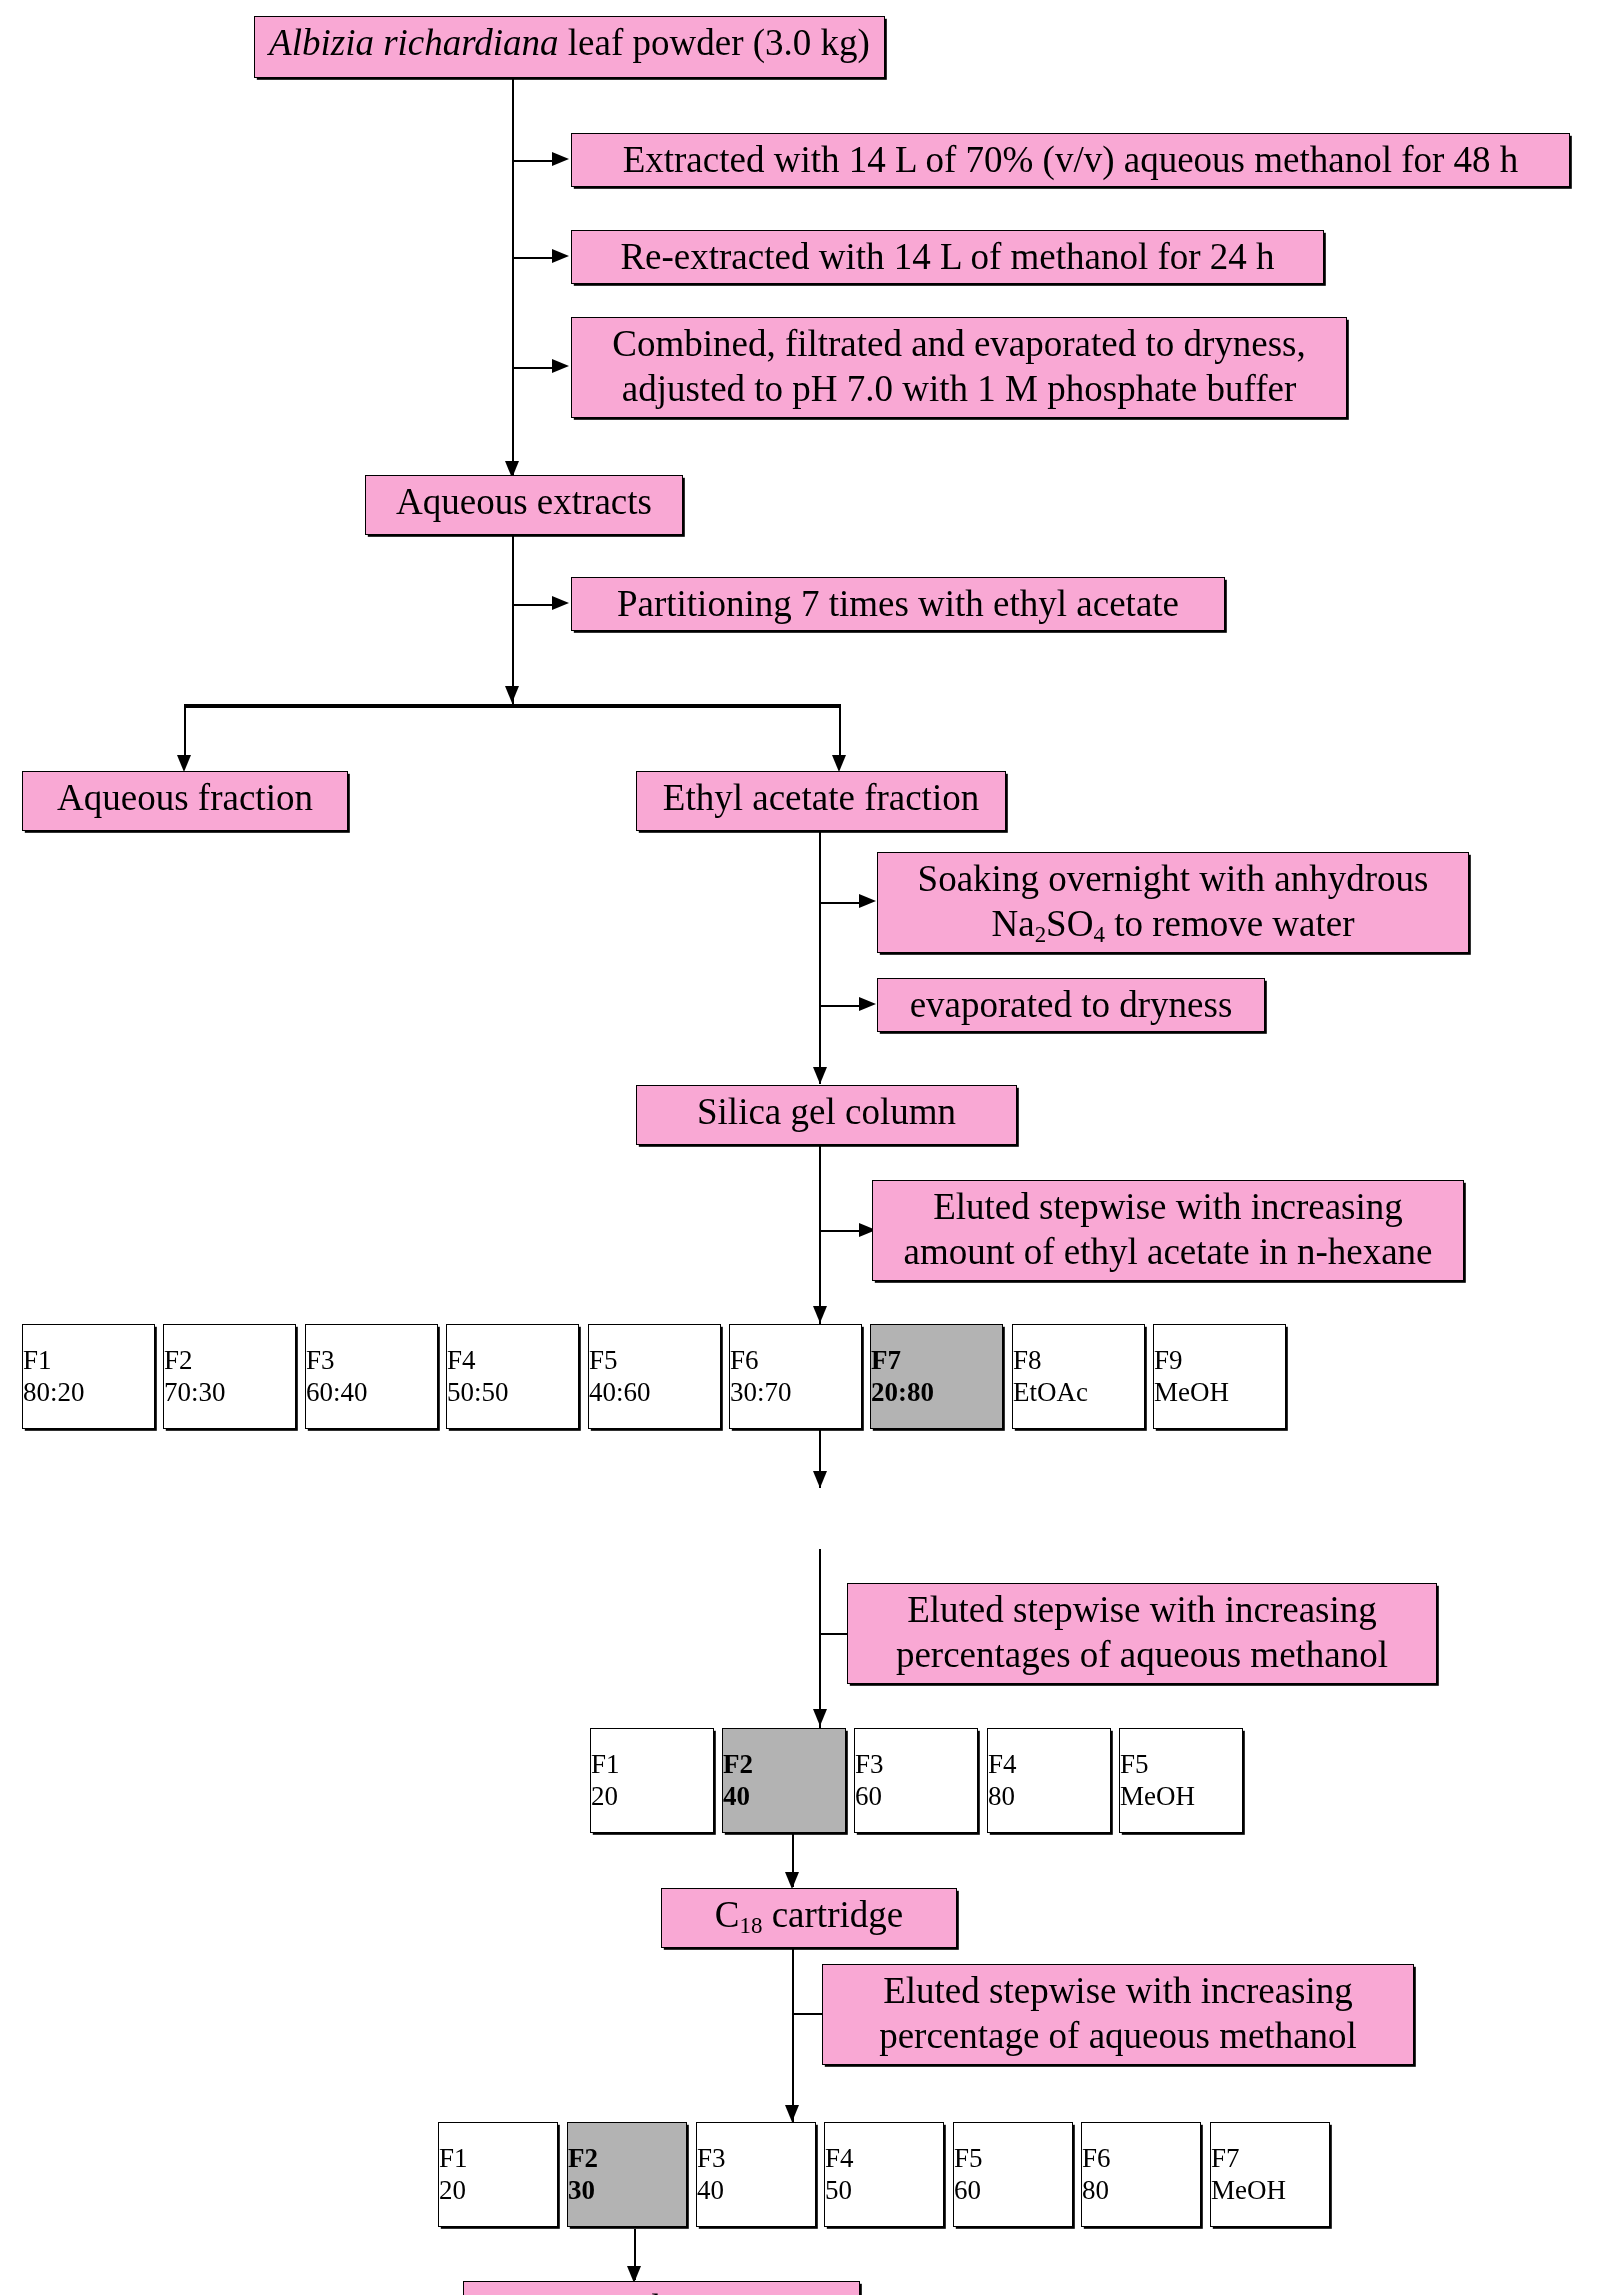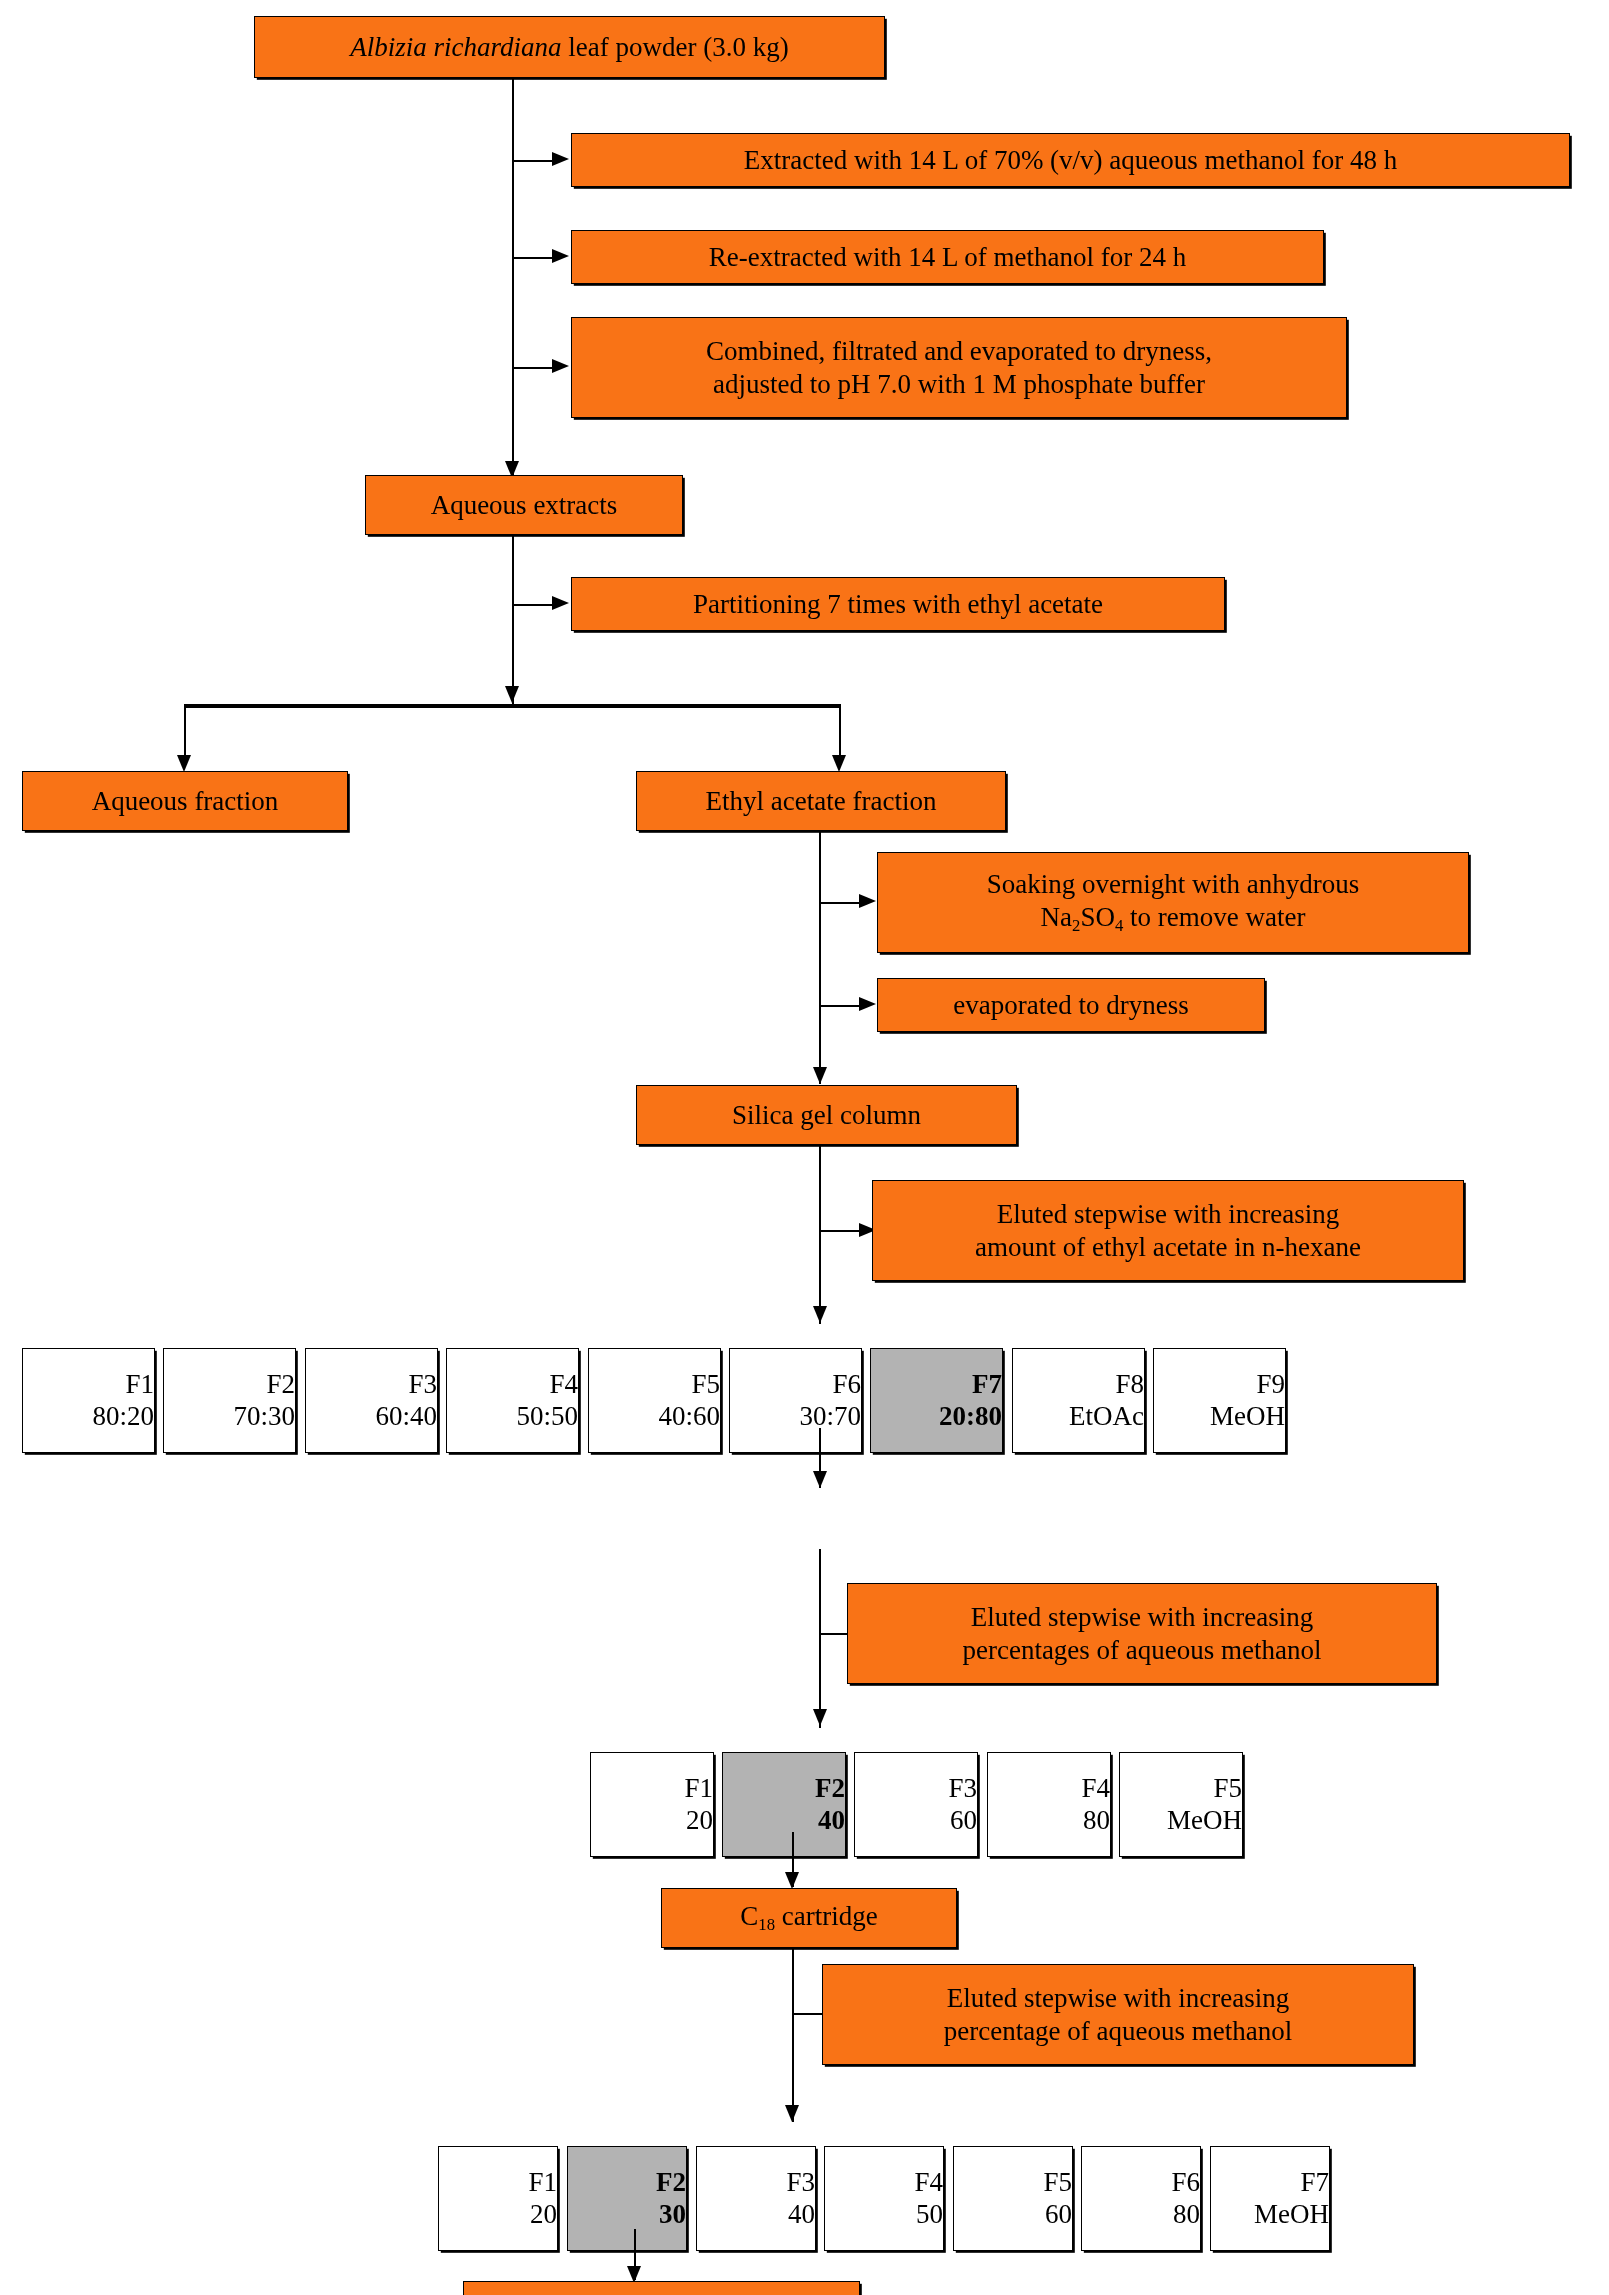--- a/index.html
+++ b/index.html
@@ -19,49 +19,48 @@
     position: absolute;
     left: 0; top: 0;
     width: 1609px;
     height: 2498px;
   }
   
   .box {
     position: absolute;
     box-sizing: border-box;
     border: 1.8px solid #000;
-    background: #f97316;
+    background: #f9a8d4;
     display: flex;
-    align-items: center;
+    align-items: flex-start;
     justify-content: center;
     text-align: center;
     line-height: 1.22;
-    font-size: 27px;
+    font-size: 37px;
     padding: 2.8px 8.3px;
     box-shadow: 2.3px 2.3px 0 -0.5px #000;
   }
   .box .inner { width: 100%; }
   .italic { font-style: italic; }
   sub { font-size: 0.62em; vertical-align: -0.28em; }
 
   
   .fcell {
     position: absolute;
     box-sizing: border-box;
     border: 1.8px solid #000;
     background: #ffffff;
     display: flex;
     flex-direction: column;
-    align-items: flex-end;
+    align-items: flex-start;
     justify-content: center;
     text-align: center;
     font-size: 27px;
     line-height: 1.18;
     box-shadow: 2.3px 2.3px 0 -0.5px #000;
-    margin-top: 24px;
   }
   .fcell.shade { background: #b3b3b3; font-weight: bold; }
 
   
   .vline, .hline {
     position: absolute;
     background: #000;
   }
   .vline { width: 2.3px; }
   .hline { height: 2.3px; }

